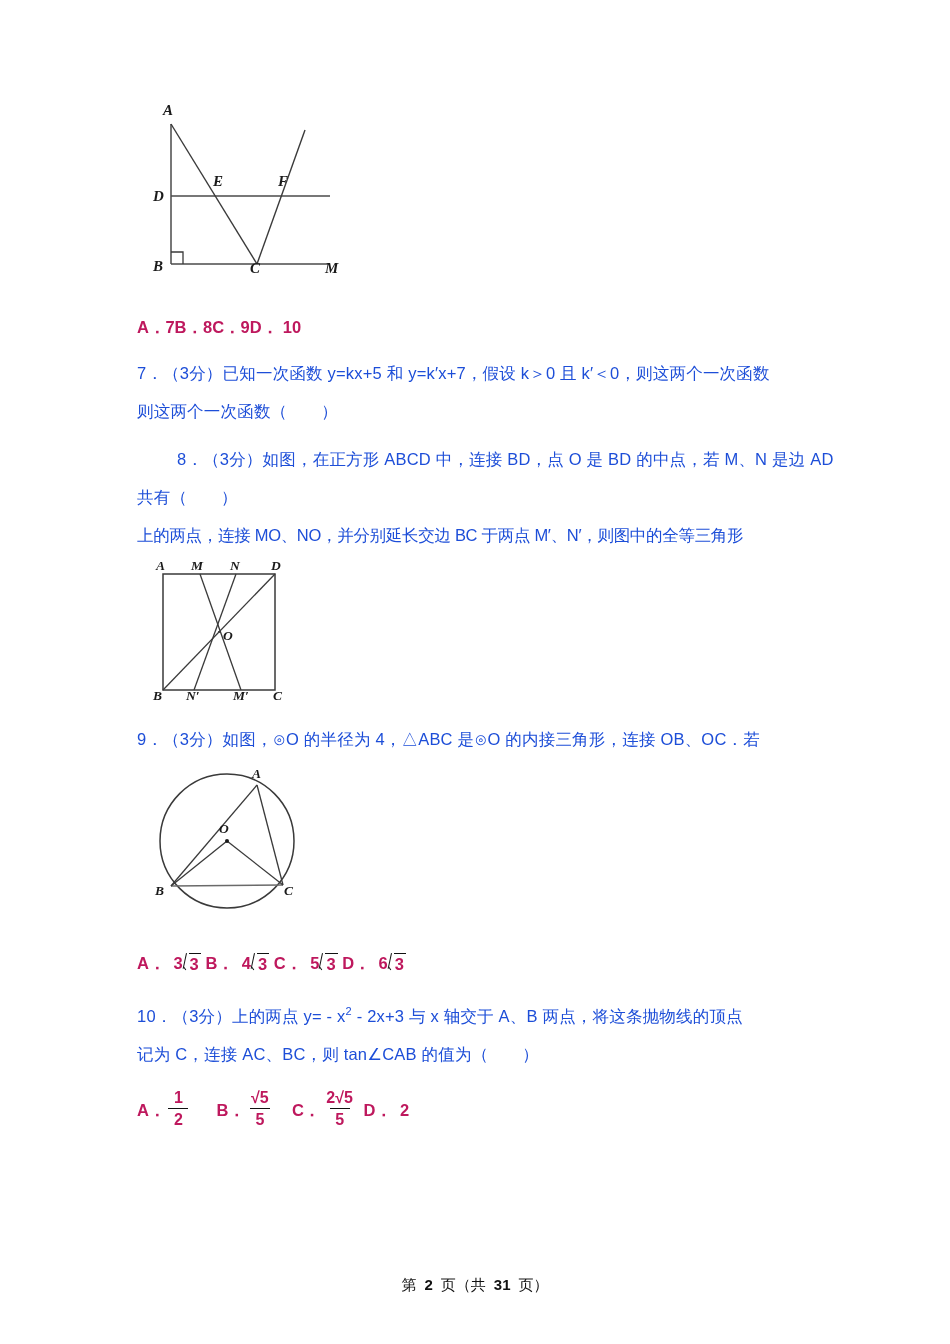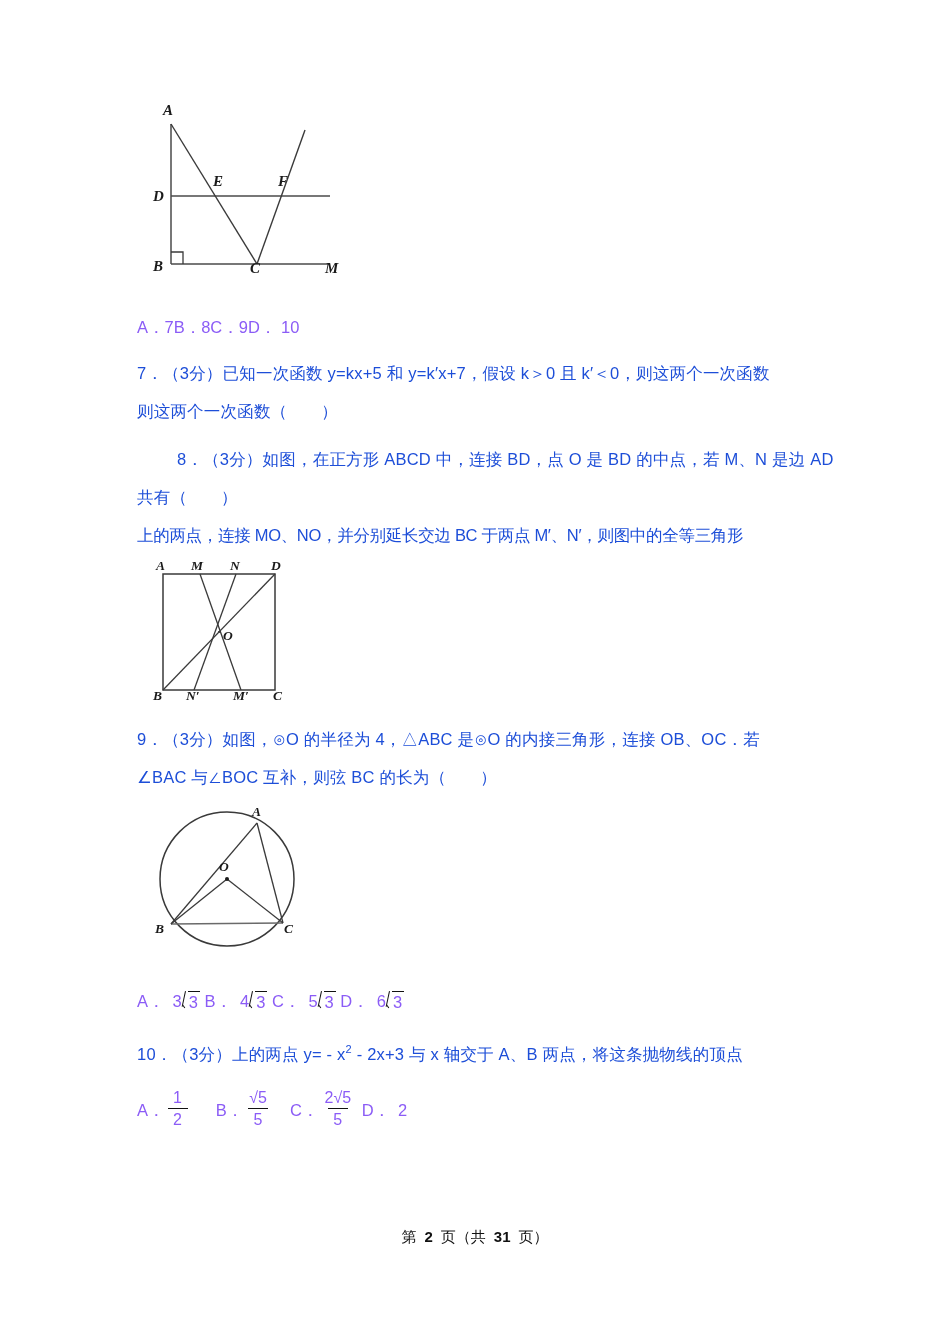--- a/index.html
+++ b/index.html
@@ -31,22 +31,23 @@
   .q-line {
     font-size: 16.5px;
     line-height: 38px;
     letter-spacing: 0.2px;
     color: #1d4ed8;
     white-space: nowrap;
   }
   .opt-line {
     font-size: 16.5px;
     line-height: 34px;
-    color: #8b5cf6;
+    color: #be185d;
     white-space: nowrap;
+    font-weight: bold;
   }
   .tight { letter-spacing: -0.3px; }
   .sup { font-size: 11px; vertical-align: super; }
   .blank { display: inline-block; width: 34px; }
   .spc { display: inline-block; width: 8px; }
   .rad {
     display: inline-block;
     position: relative;
     border-top: 1.2px solid #111;
     padding: 0 2px 0 1px;
@@ -116,21 +117,21 @@
     font-weight: 700;
     font-size: 15px;
     color: #1a1a1a;
   }
   .lbl.sm { font-size: 13.5px; }
 
   
   .footer {
     position: absolute;
     left: 0;
-    top: 1228px;
+    top: 1276px;
     width: 950px;
     text-align: center;
     font-size: 15px;
     color: #111;
   }
   .footer b { font-weight: 700; }
 </style>
 </head>
 <body>
 
@@ -200,23 +201,20 @@
       <span class="lbl sm" style="left:6px; top:130px;">B</span>
       <span class="lbl sm" style="left:39px; top:130px;">N′</span>
       <span class="lbl sm" style="left:86px; top:130px;">M′</span>
       <span class="lbl sm" style="left:126px; top:130px;">C</span>
     </div>
 
 
     <div class="q-line" style="margin-top:10px;">
       <span>9</span><span>．</span><span>（3分）</span><span>如图，⊙O 的半径为 4，△ABC 是⊙O 的内接三角形，连接 OB、OC．若</span>
     </div>
-    <div class="q-line">
-      <span>∠BAC 与∠BOC 互补，则弦 BC 的长为（</span><span class="blank"></span><span>）</span>
-    </div>
 
     <div class="figure fig3">
       <svg width="175" height="155" viewBox="0 0 175 155">
         <circle cx="78" cy="77" r="67" fill="none" stroke="#3a3a3a" stroke-width="1.5"></circle>
 
         <line x1="108" y1="21" x2="22" y2="122" stroke="#3a3a3a" stroke-width="1.3"></line>
         <line x1="108" y1="21" x2="134" y2="121" stroke="#3a3a3a" stroke-width="1.3"></line>
         <line x1="22" y1="122" x2="134" y2="121" stroke="#6a6a6a" stroke-width="1.6"></line>
         <line x1="78" y1="77" x2="22" y2="122" stroke="#3a3a3a" stroke-width="1.3"></line>
         <line x1="78" y1="77" x2="134" y2="121" stroke="#3a3a3a" stroke-width="1.3"></line>
@@ -243,20 +241,23 @@
           </span></span>
       <span><span>D．</span><span class="spc"></span><span>6</span><span class="radwrap">
             <span class="hook"></span>
             <span class="rad">3</span>
           </span></span>
     </div>
 
     <div class="q-line" style="margin-top:12px;">
       <span>10</span><span>．</span><span>（3分）</span><span>上的两点 y= - x</span><span class="sup">2</span><span> - 2x+3 与 x 轴交于 A、B 两点，将这条抛物线的顶点</span>
     </div>
+    <div class="q-line">
+      <span>记为 C，连接 AC、BC，则 tan∠CAB 的值为（</span><span class="blank"></span><span>）</span>
+    </div>
 
     <div class="opt-line" style="margin-top:14px; line-height:46px;">
       <span><span>A．</span><span class="frac">
             <span class="num">1</span>
             <span class="den">2</span>
           </span></span>
       <span class="spc"></span><span class="spc"></span>
       <span><span>B．</span><span class="frac">
             <span class="num">√5</span>
             <span class="den">5</span>

